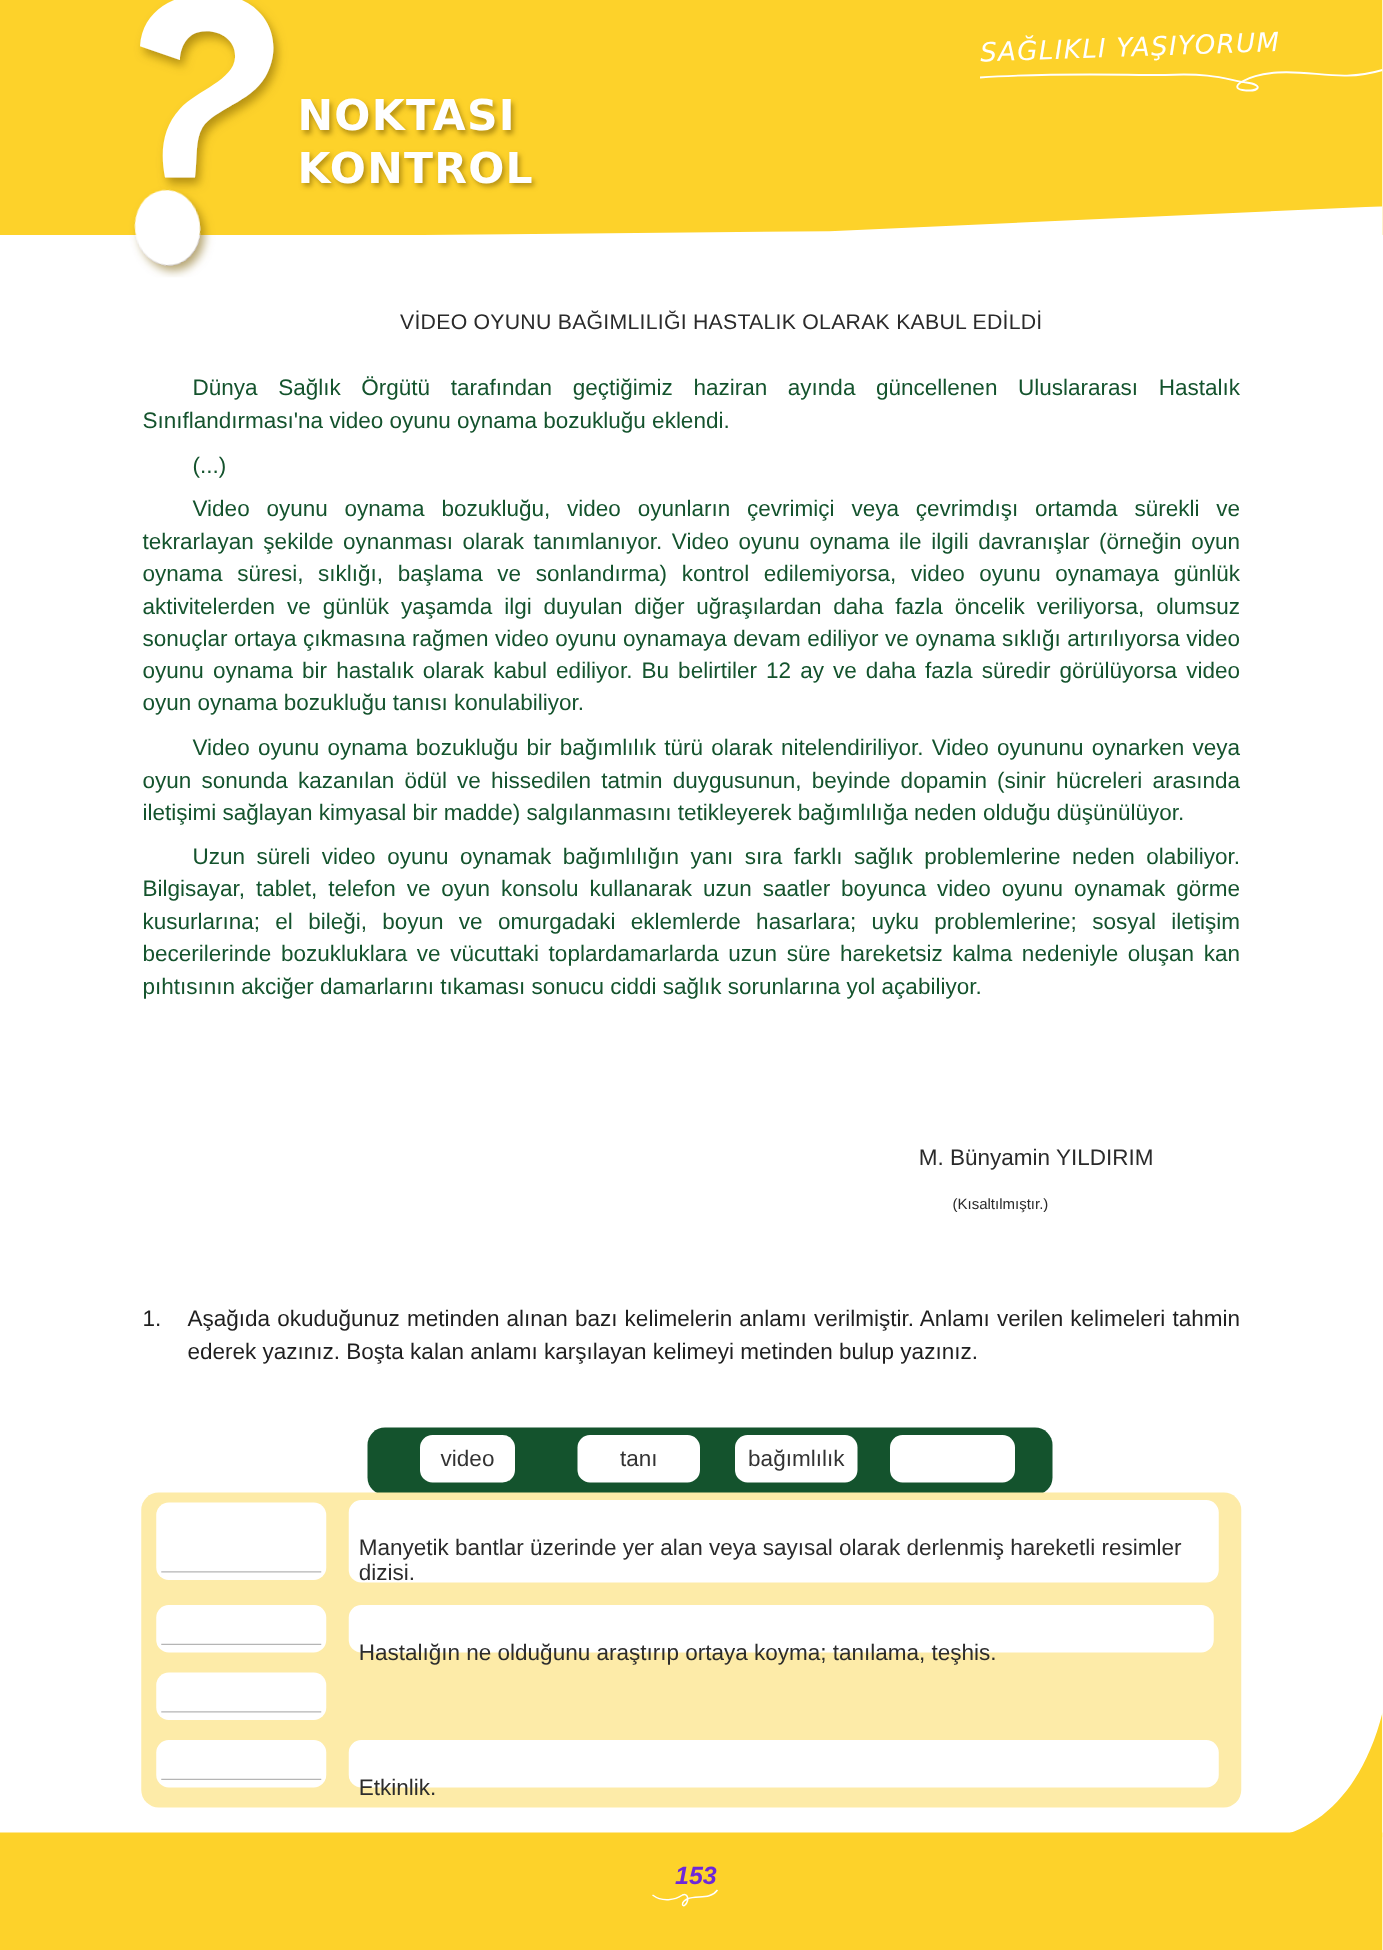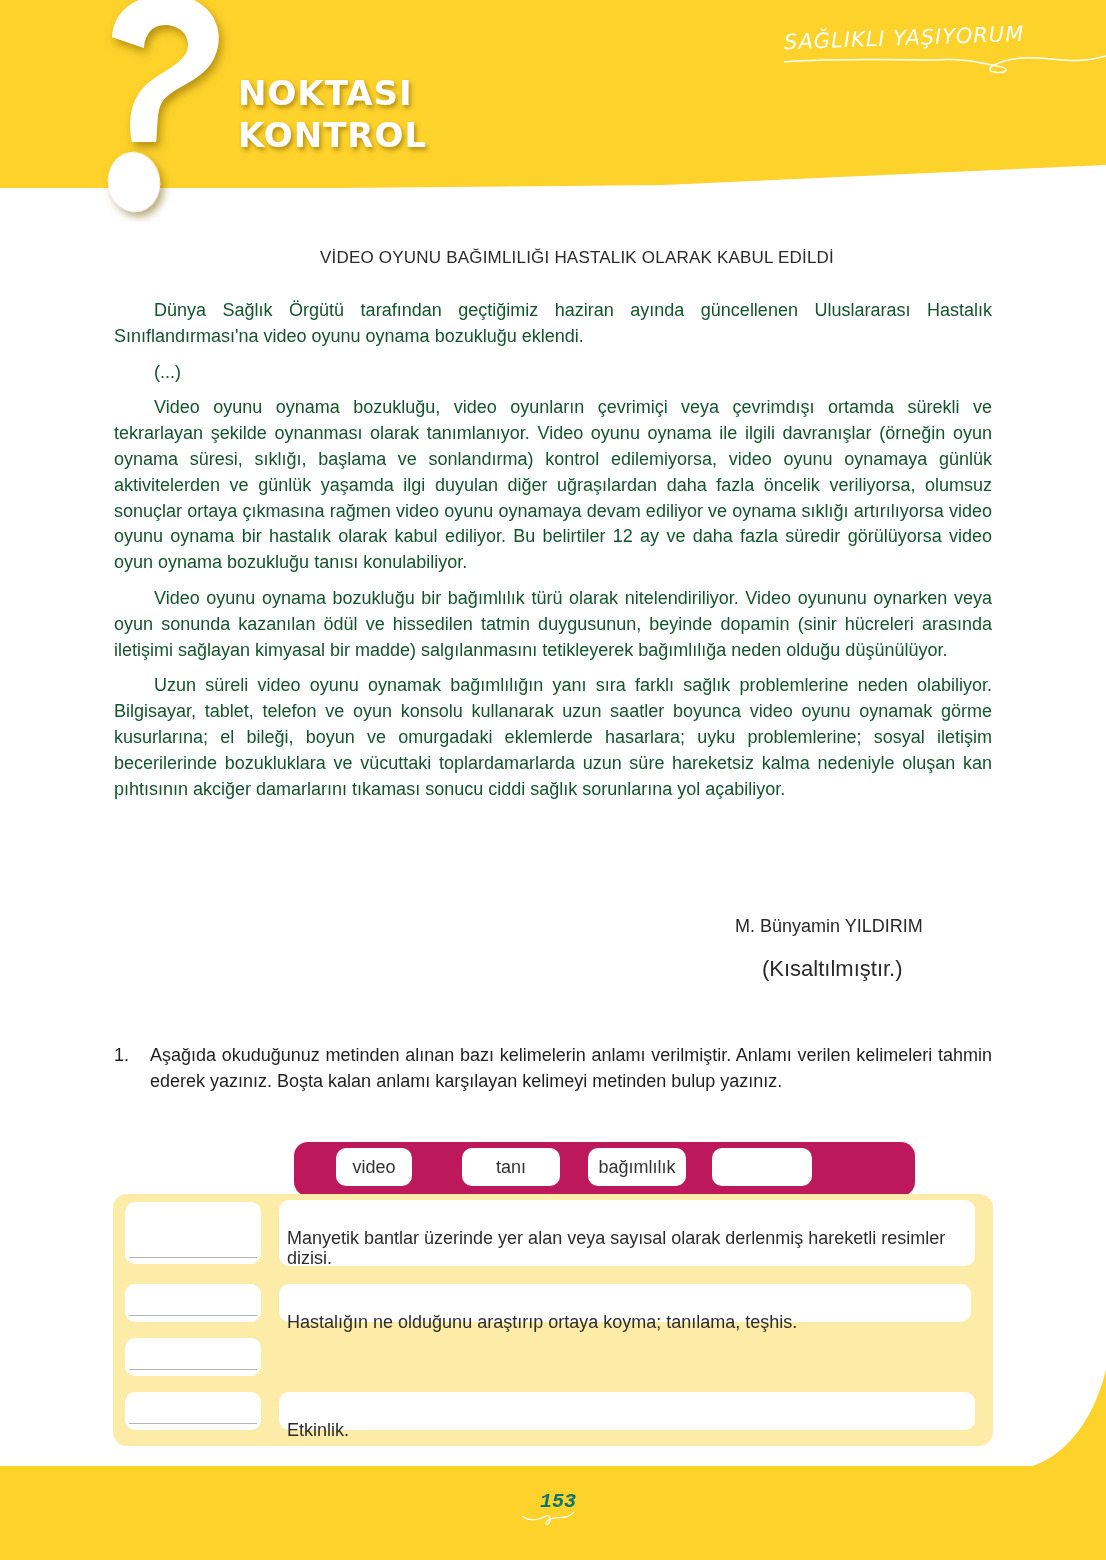--- a/index.html
+++ b/index.html
@@ -39,32 +39,32 @@
   .body-text {
     position: absolute; left: 114px; width: 878px; top: 298px;
     font-size: 18px; line-height: 25.8px; color: #14532d; text-align: justify;
   }
   .body-text p { margin: 0 0 10px 0; text-indent: 40px; }
   .body-text p.ellipsis { margin-bottom: 10px; }
   .author {
     position: absolute; left: 735px; top: 916px; font-size: 18px; color: #2a2a2a;
   }
   .abridged {
-    position: absolute; left: 762px; top: 956px; font-size: 22px; color: #2a2a2a;
+    position: absolute; left: 762px; top: 956px; font-size: 12px; color: #2a2a2a;
   }
   .question {
     position: absolute; left: 114px; top: 1042px; width: 878px;
     font-size: 18px; line-height: 26px; color: #1f1f1f; display: flex;
   }
   .question .num { width: 36px; flex: none; }
   .question .qtext { flex: 1; text-align: justify; }
 
   .wordbank {
-    position: absolute; left: 294px; top: 1142px; width: 621px; height: 54px;
-    background: #be185d; border-radius: 14px;
+    position: absolute; left: 294px; top: 1142px; width: 536px; height: 54px;
+    background: #14532d; border-radius: 14px; padding-left: 12px;
   }
   .chip {
     position: absolute; top: 6px; height: 38px; background: #fff; border-radius: 10px;
     display: flex; align-items: center; justify-content: center; font-size: 18px; color: #333;
   }
   .match-panel {
     position: absolute; left: 113px; top: 1194px; width: 880px; height: 252px;
     background: #fdeba8; border-radius: 14px;
   }
   .answer-box {
@@ -78,21 +78,21 @@
     font-size: 18px; line-height: 20px; color: #2c2c2c; padding: 28px 12px 0 8px; box-sizing: border-box;
   }
   .footer {
     position: absolute; left: 0; top: 1466px; width: 1106px; height: 94px; background: #fdd22a;
   }
   .footer-curve {
     position: absolute; right: 0; top: 1370px; width: 110px; height: 100px;
   }
   .page-number {
     position: absolute; left: 540px; top: 1490px; font-size: 20px; font-style: italic;
-    font-weight: bold; color: #0f766e; font-family: Liberation Mono, monospace;
+    font-weight: bold; color: #6d28d9; font-family: Liberation Sans, sans-serif;
   }
   .page-swirl { position: absolute; left: 520px; top: 1510px; width: 56px; height: 18px; }
 </style>
 </head>
 <body>
 
 <div class="header"></div>
 <svg class="qmark" viewBox="0 0 140 240">
   <defs>
     <filter id="sh" x="-20%" y="-20%" width="150%" height="150%">

